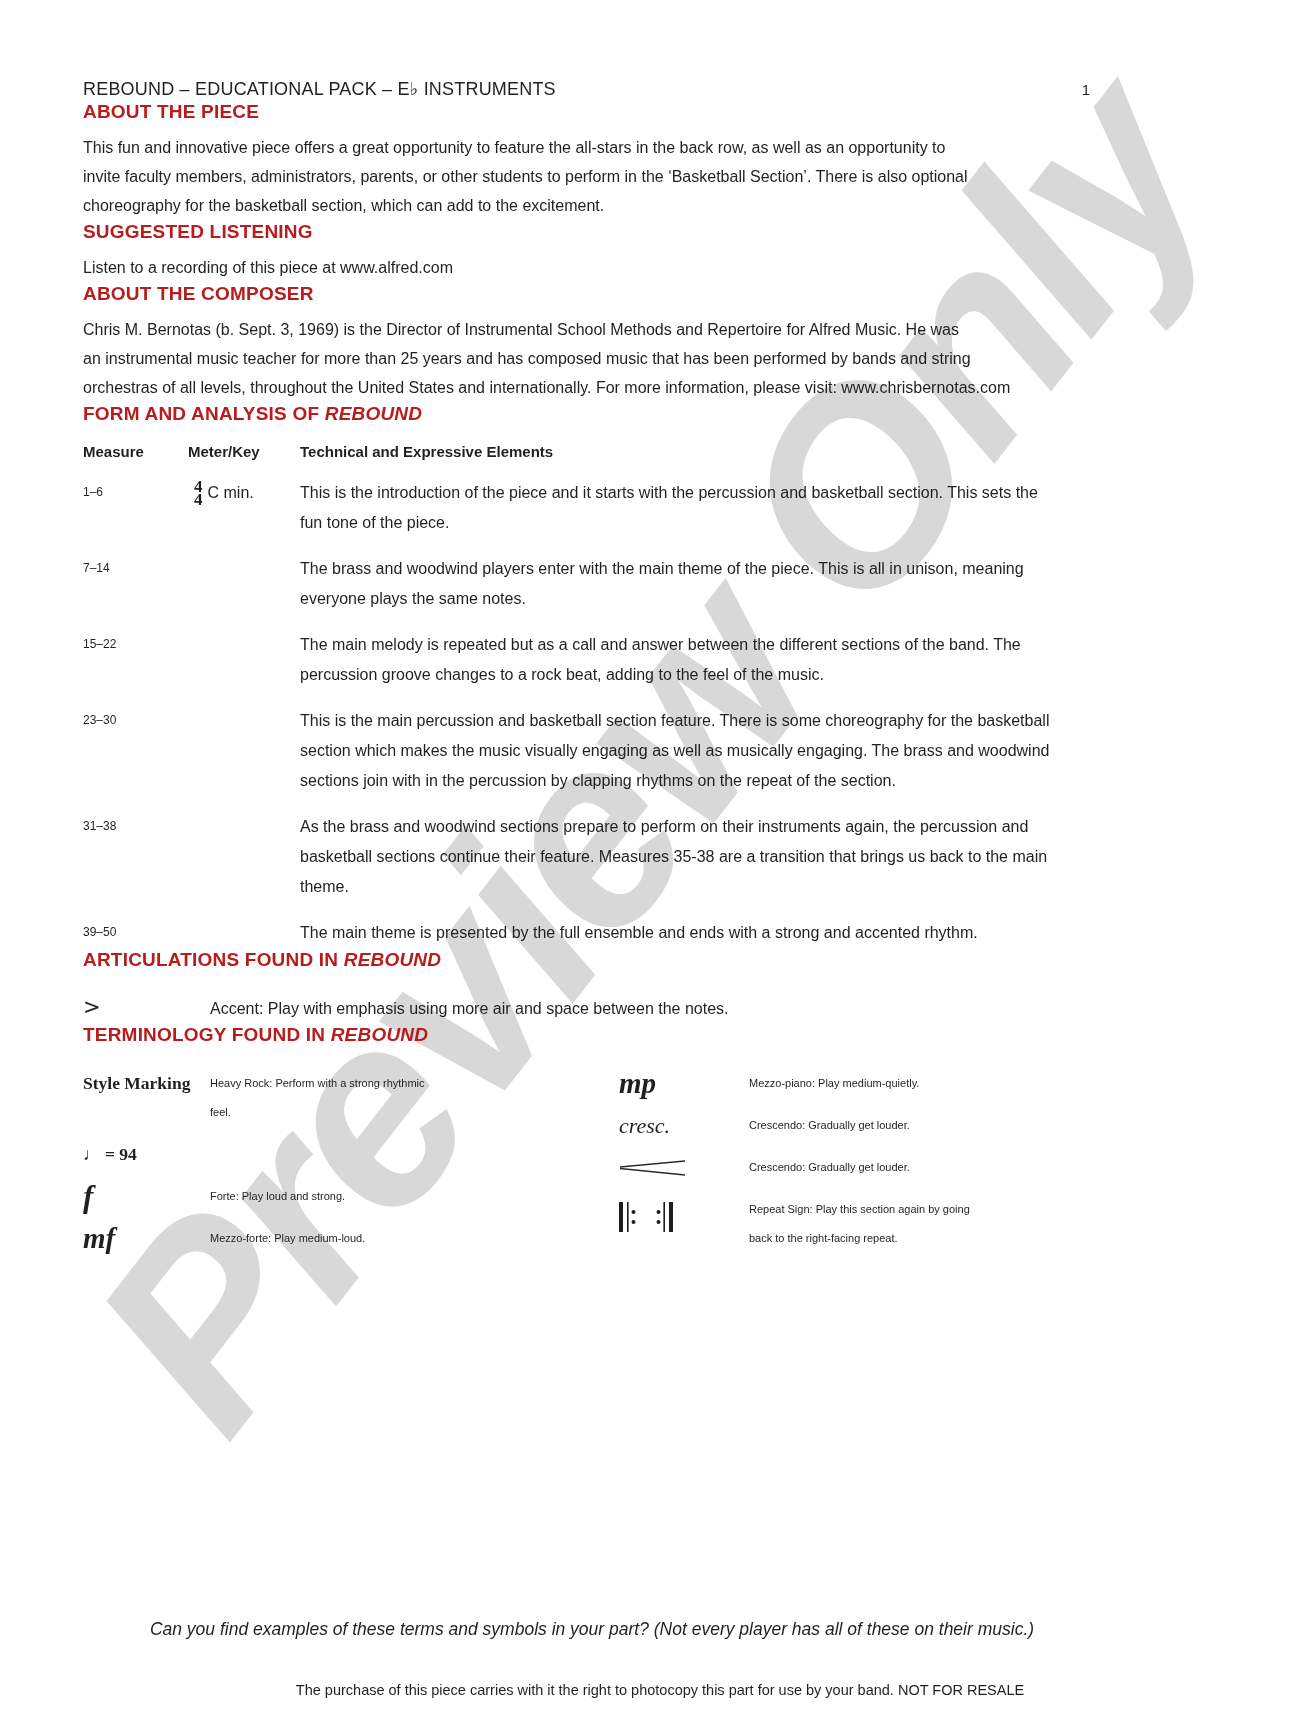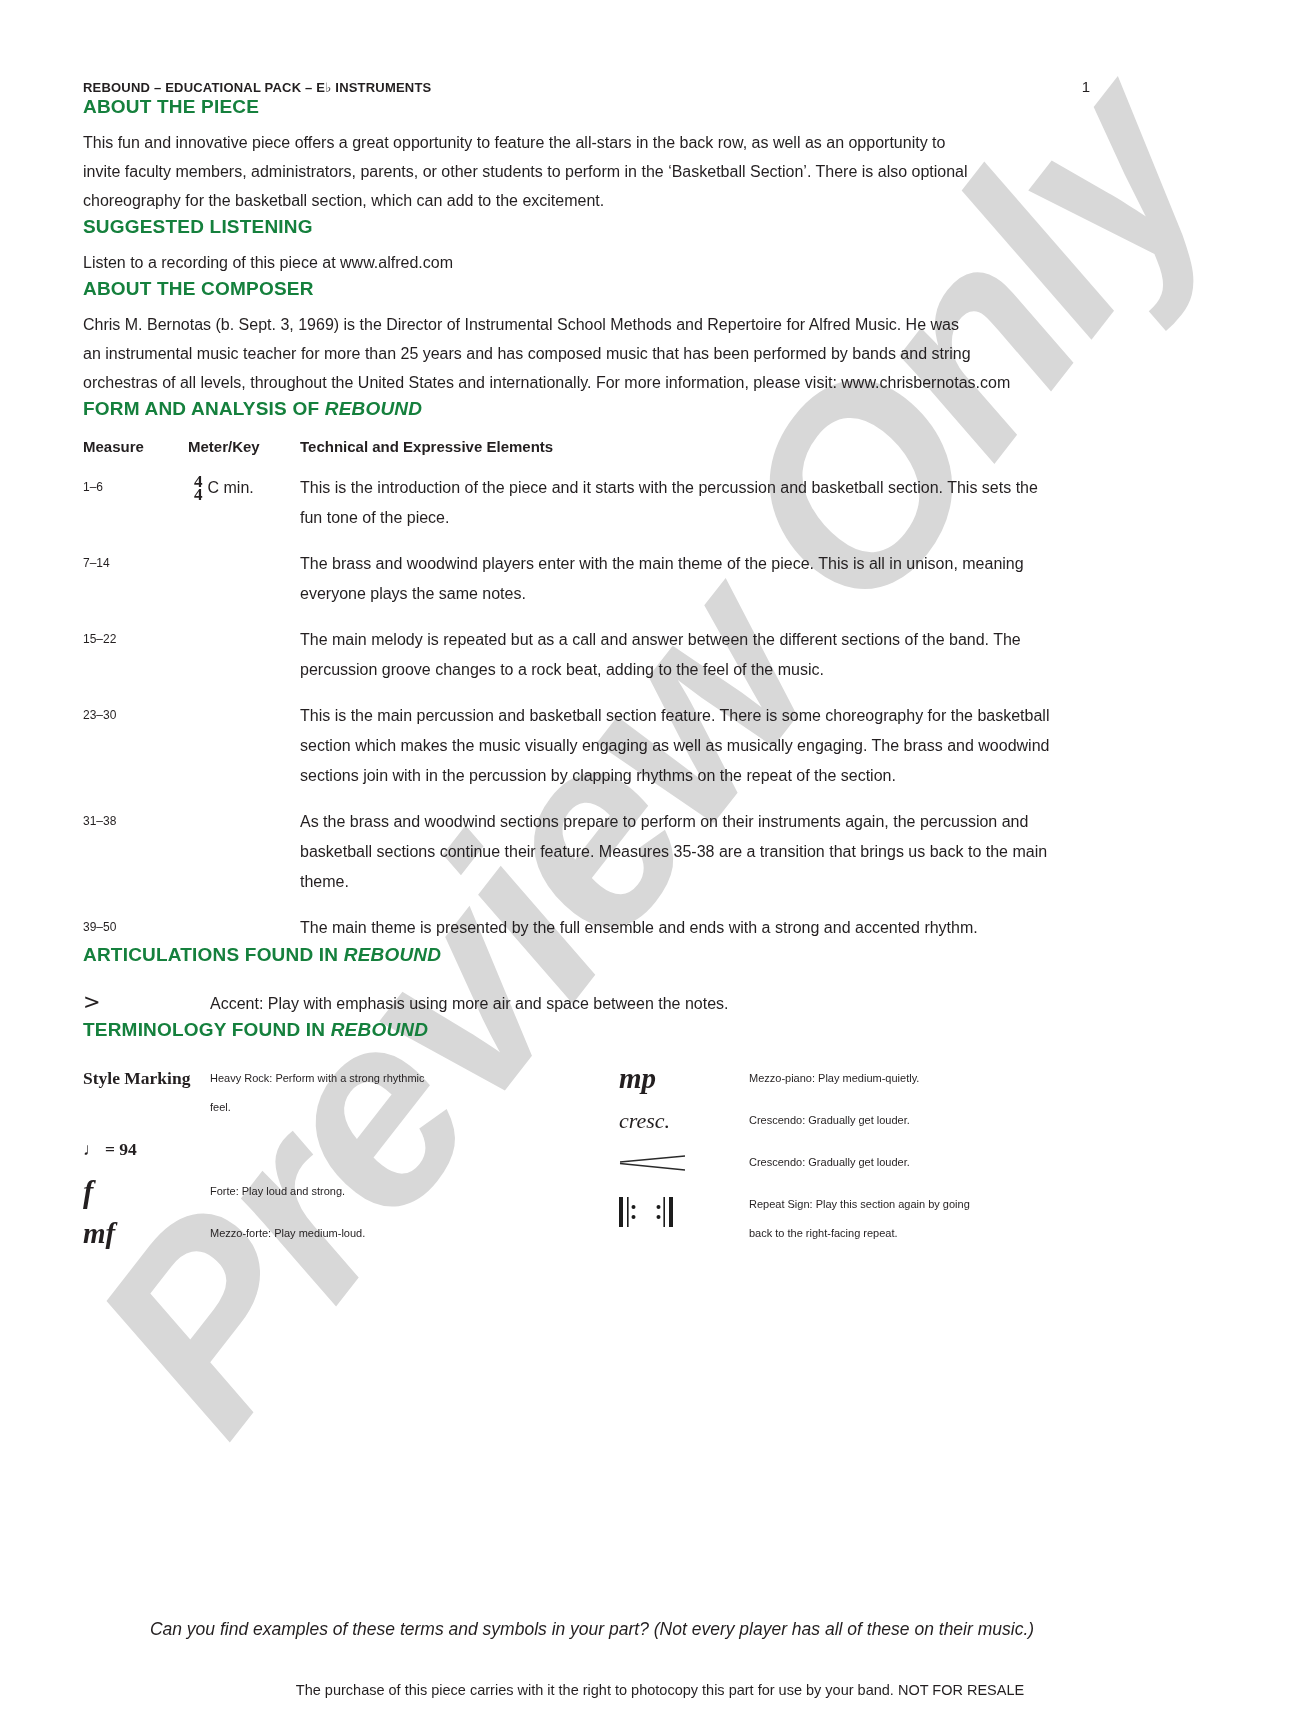--- a/index.html
+++ b/index.html
@@ -26,25 +26,25 @@
     transform-origin:center center;
     white-space:nowrap;
     z-index:0;
     user-select:none;
   }
   .content{
     position:relative;z-index:1;
     padding:78px 206px 0 83px;
   }
   .doc-header{display:flex;justify-content:space-between;align-items:baseline;}
-  .doc-title{font-size:13px;font-weight:700;letter-spacing:.2px;}
+  .doc-title{font-size:18px;font-weight:400;letter-spacing:.2px;}
   .page-number{font-size:15px;}
   h2.section-heading{
     font-size:19px;font-weight:700;letter-spacing:.2px;
-    margin:0;line-height:24px;color:#15803d;
+    margin:0;line-height:24px;color:#b91c1c;
   }
   .mt-about{margin-top:18px;}
   .mt-sl{margin-top:40px;}
   .mt-comp{margin-top:48px;}
   .mt-form{margin-top:40px;}
   .mt-art{margin-top:44px;}
   .mt-term{margin-top:44px;}
   .italic{font-style:italic;}
   .body-text{
     font-size:16px;line-height:29px;margin:9px 0 0 0;

